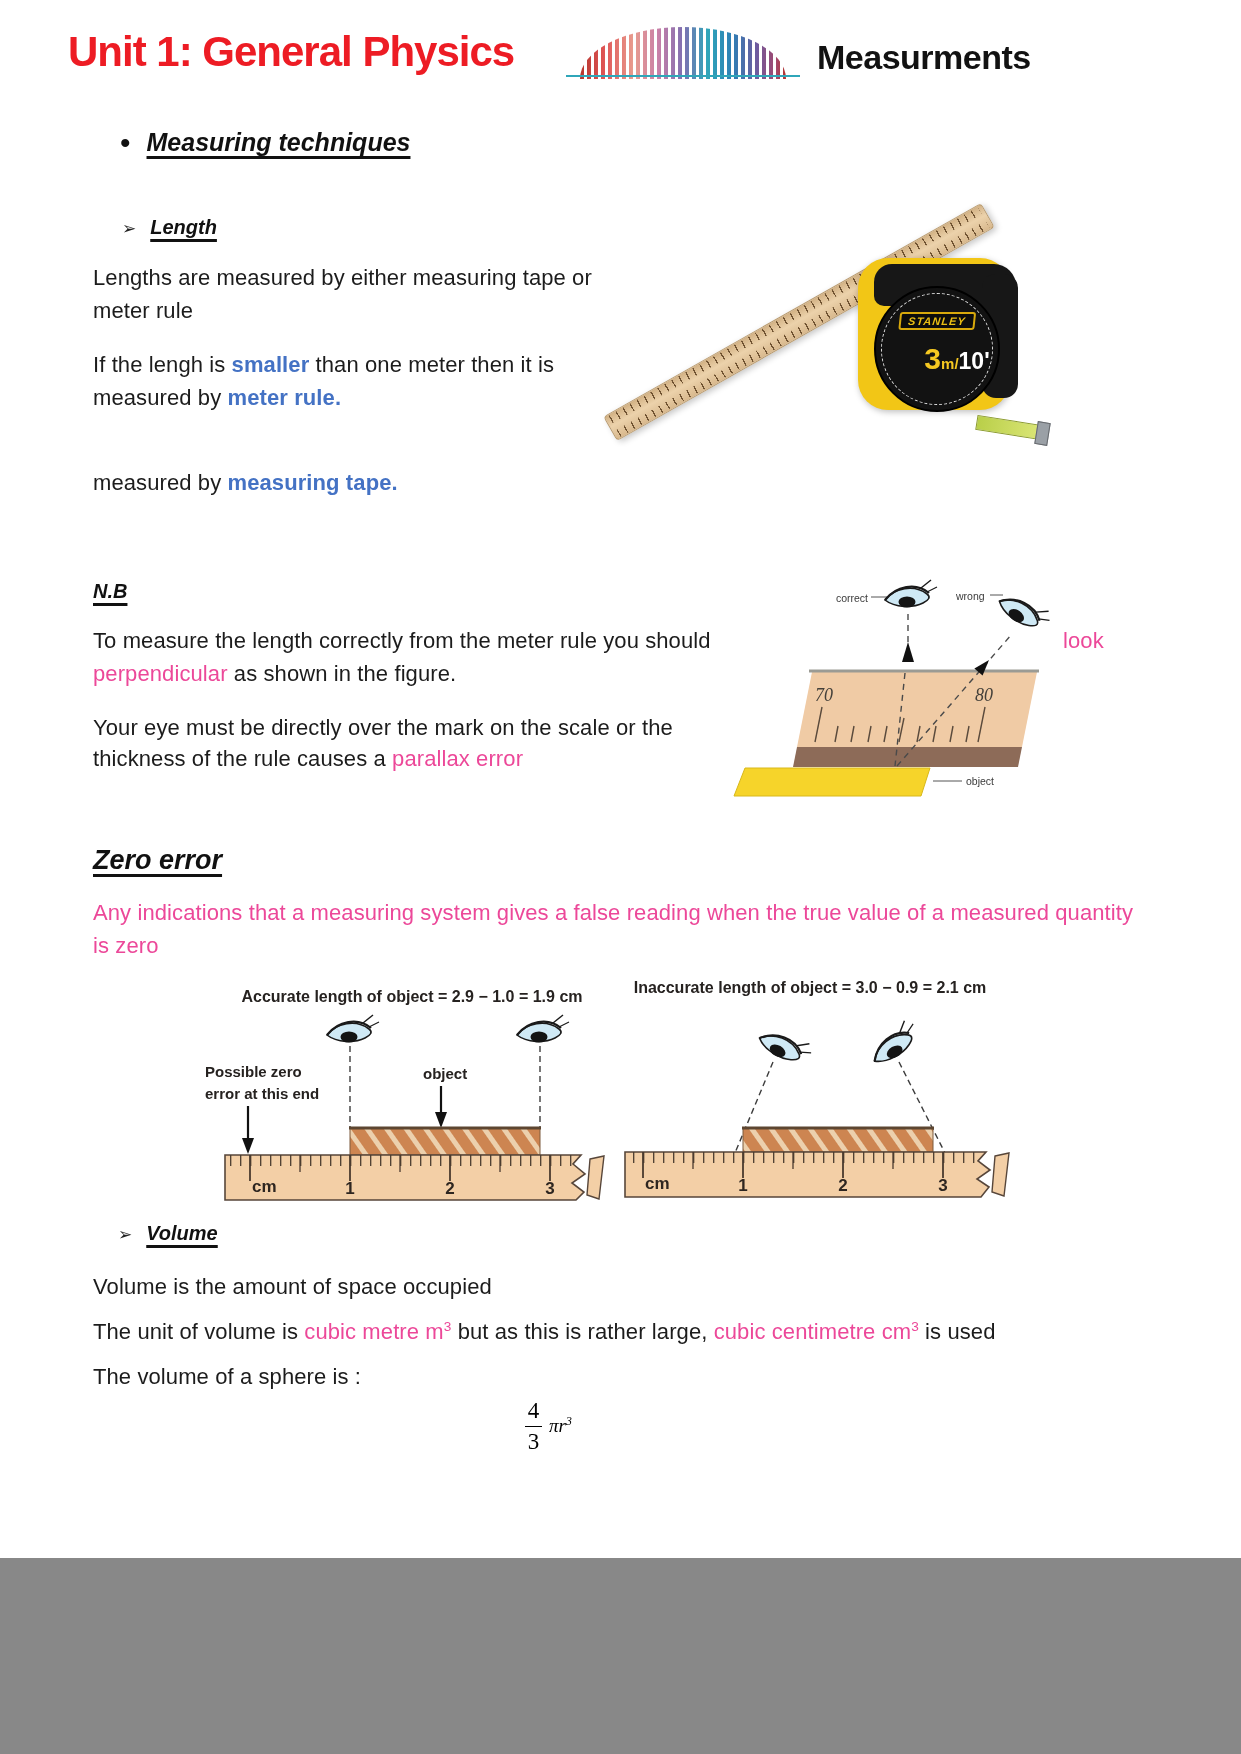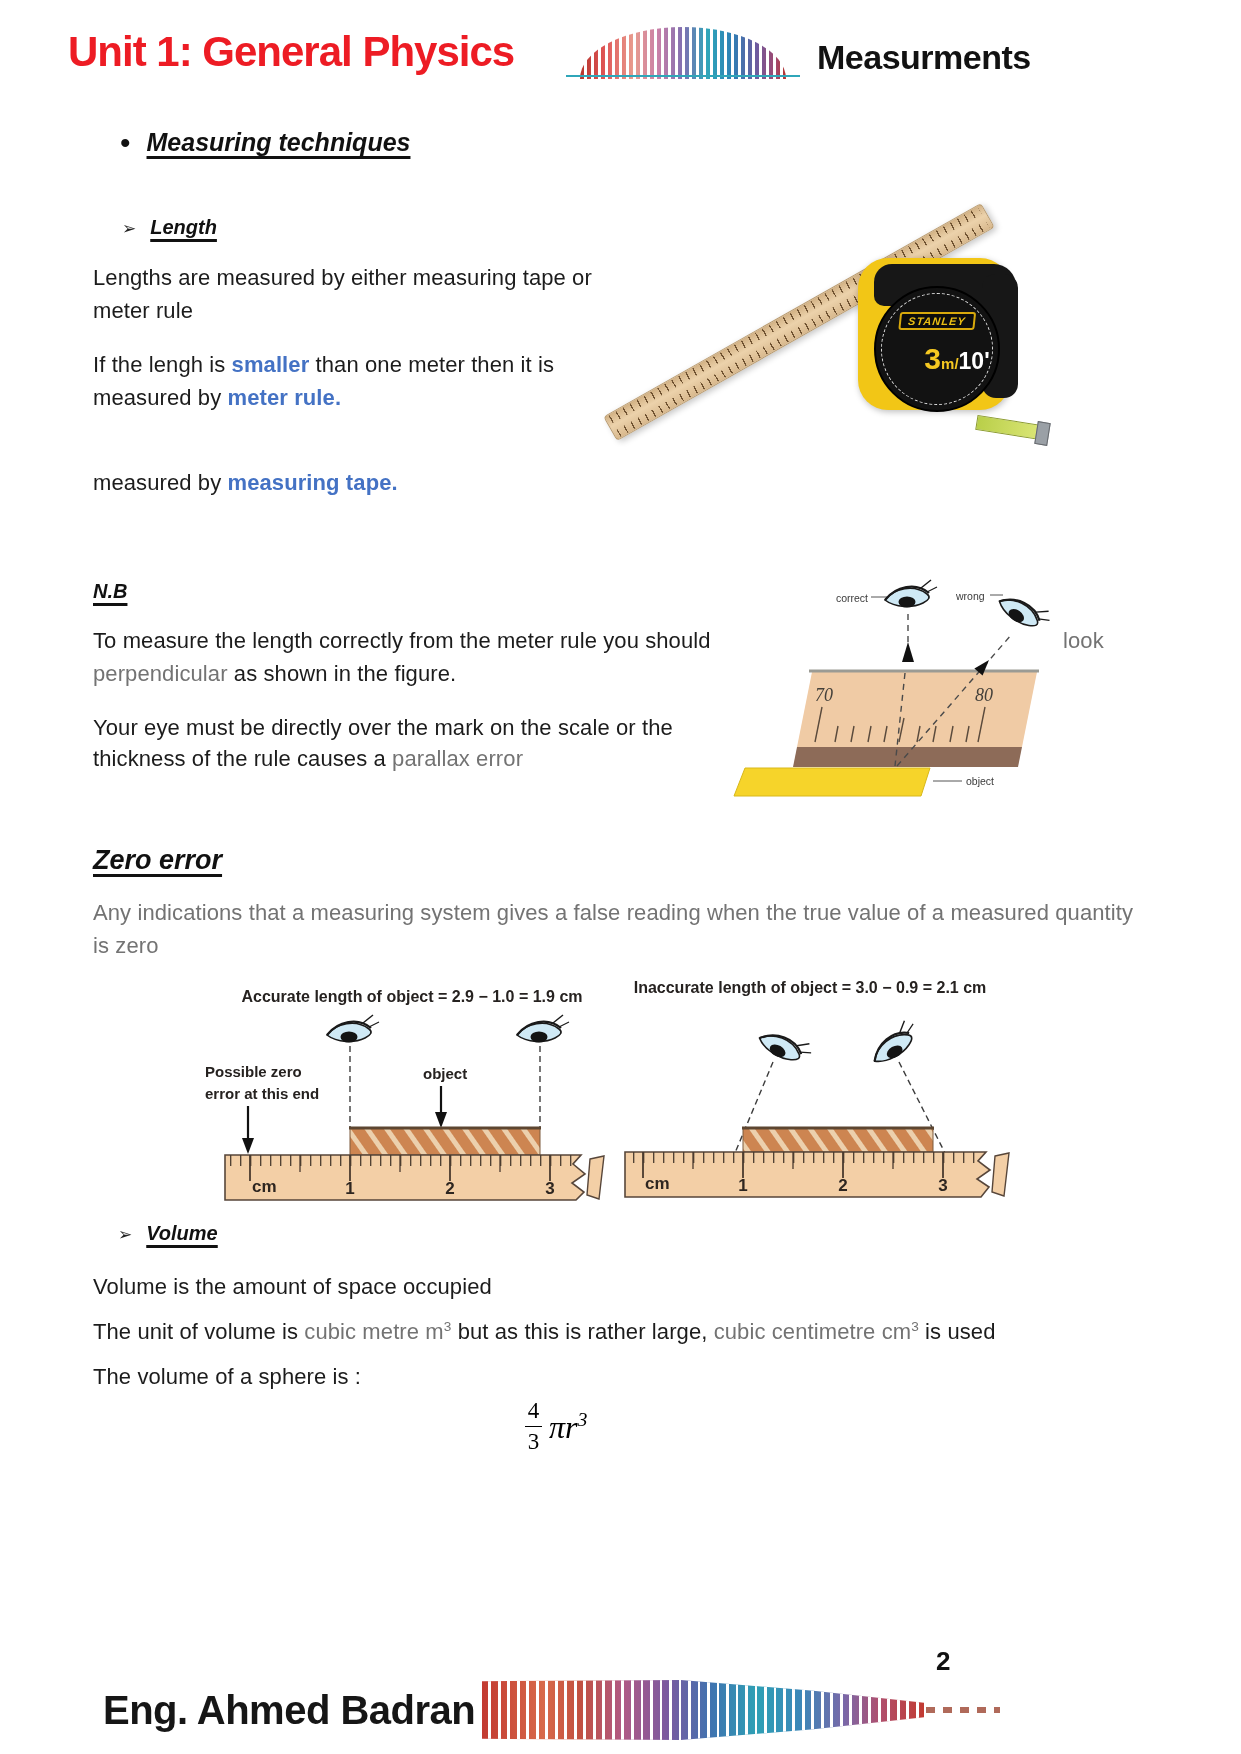--- a/index.html
+++ b/index.html
@@ -1,20 +1,20 @@
 <!DOCTYPE html>
 <html><head>
 <meta charset="utf-8">
 <style>
   html,body{margin:0;padding:0;background:#888;}
-  .page{position:relative;width:1241px;height:1754px;background:#ffffff;overflow:hidden;
+  .page{position:relative;width:1241px;height:1558px;background:#ffffff;overflow:hidden;
         font-family:"Liberation Sans",sans-serif;color:#1c1c1c;}
   .abs{position:absolute;white-space:nowrap;}
   .body-text{font-size:22px;letter-spacing:.1px;}
-  .blue{color:#737373;}
+  .blue{color:#ec4899;}
   .bluebold{color:#4472C4;font-weight:bold;}
   .uh{font-weight:bold;font-style:italic;color:#111;text-decoration:underline;
       text-decoration-thickness:2.5px;text-underline-offset:5px;}
   .red-title{font-size:42px;font-weight:800;color:#ED1C24;letter-spacing:-1px;}
   .black-title{font-size:34px;font-weight:800;color:#121212;letter-spacing:-.5px;}
   .bullet-dot{font-size:30px;vertical-align:-2px;margin-right:16px;color:#111;}
   .bullet-arrow{font-size:17px;margin-right:14px;color:#222;font-style:normal;display:inline-block;text-decoration:none;}
   sup{font-size:.62em;}
   
   .dome{left:580px;top:27px;width:206px;height:52px;}
@@ -55,21 +55,21 @@
   .diag-title{font:bold 16px "Liberation Sans",sans-serif;fill:#262220;}
   .diag-label{font:bold 15px "Liberation Sans",sans-serif;fill:#262220;}
   .ruler-num{font:bold 17px "Liberation Sans",sans-serif;fill:#2e2620;}
   .small-label{font:10.5px "Liberation Sans",sans-serif;fill:#3a3a3a;}
   .scale-num{font:italic 18px "Liberation Serif",serif;fill:#44403a;}
   
   .formula{position:absolute;left:525px;top:1398px;display:flex;align-items:center;gap:7px;
      font-family:"Liberation Serif",serif;color:#000;}
   .frac{display:flex;flex-direction:column;align-items:center;font-size:23px;line-height:1.12;}
   .frac .bar{width:17px;height:1.6px;background:#000;margin:2px 0;}
-  .pir{font-style:italic;font-size:32px;}
+  .pir{font-style:italic;font-size:19px;}
   
   .author{left:103px;top:1688px;font-size:40px;font-weight:800;color:#161616;letter-spacing:-.5px;}
   .pagenum{left:936px;top:1646px;font-size:26px;font-weight:bold;color:#111;}
   .barcode{left:482px;top:1680px;width:442px;height:60px;
      background:
        repeating-linear-gradient(90deg, rgba(255,255,255,0) 0 6.5px, #ffffff 6.5px 9.5px),
        linear-gradient(90deg,#c23a31,#d86a4a 14%,#c2503f 22%,#b05a86 32%,#7a5aa0 42%,#3f74b0 52%,#2fa0b5 62%,#3b87b8 72%,#7a68a8 82%,#b0506e 90%,#c23a31);
      clip-path:polygon(0 2%,45% 0,75% 18%,100% 38%,100% 62%,75% 82%,45% 100%,0 98%);}
   .barcode-tail{left:926px;top:1707px;width:74px;height:6px;
      background:repeating-linear-gradient(90deg,#b06a5a 0 9px, rgba(0,0,0,0) 9px 17px);}

